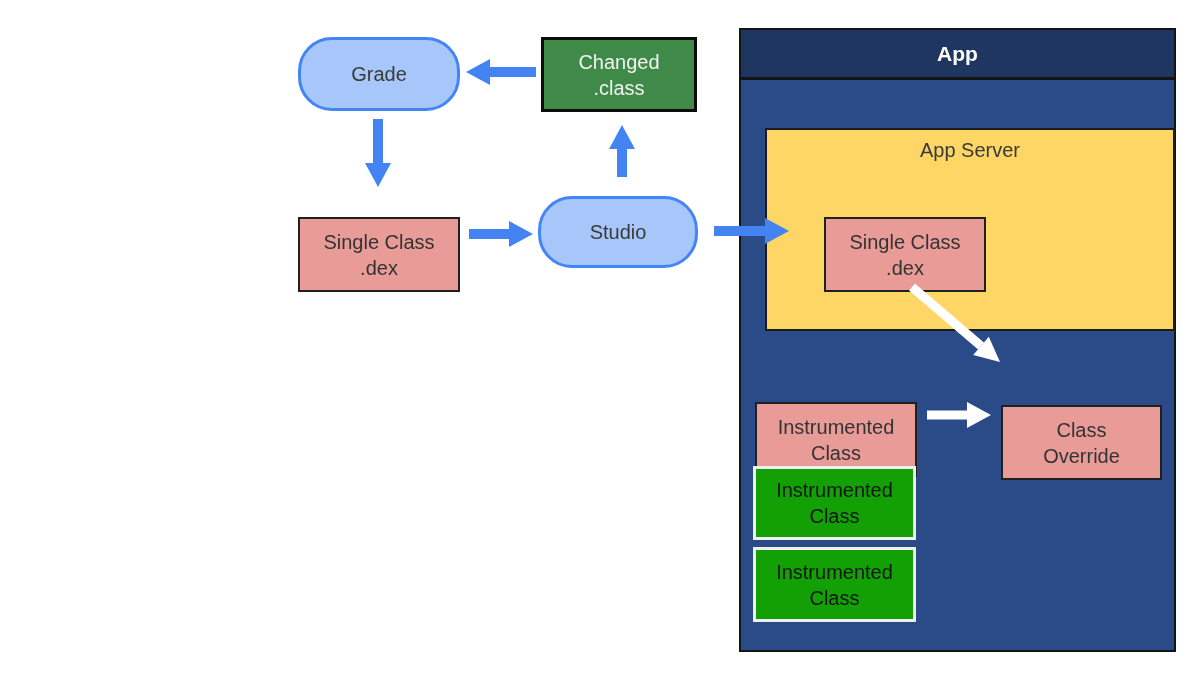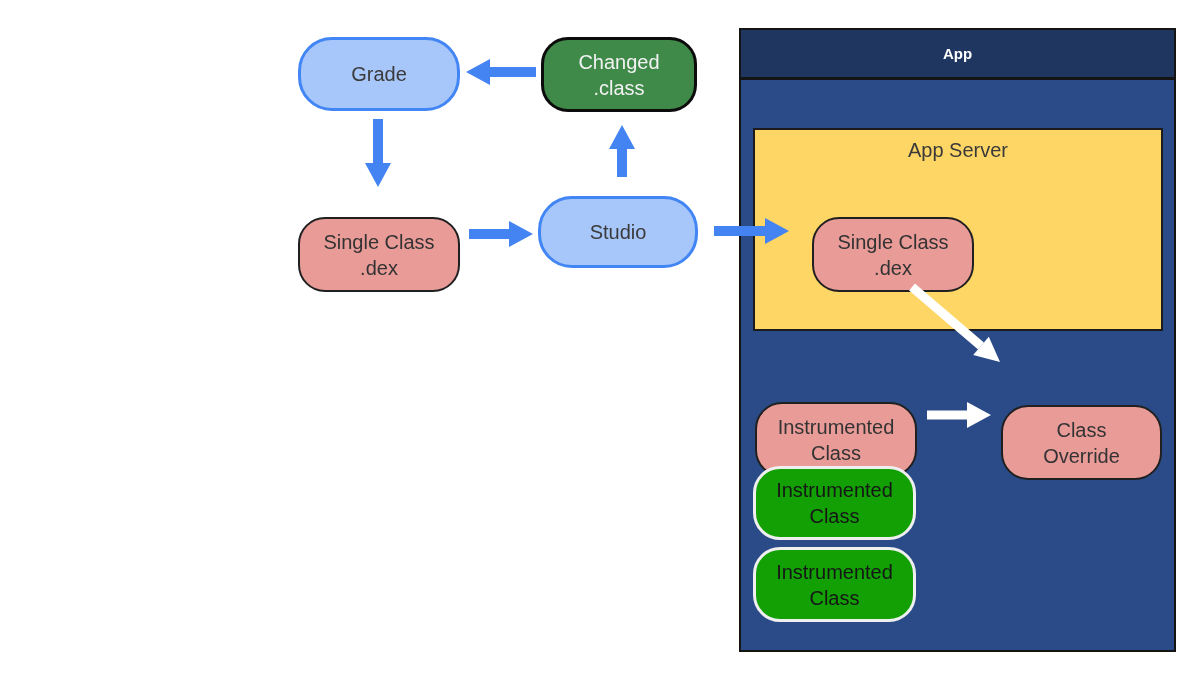--- a/index.html
+++ b/index.html
@@ -35,21 +35,20 @@
     position: absolute;
     box-sizing: border-box;
     display: flex;
     align-items: center;
     justify-content: center;
     text-align: center;
     white-space: pre-line;
     font-size: 20px;
     line-height: 1.3;
     color: var(--ink-dark);
-    border-radius: 27px;
   }
   .node-blue {
     background: var(--node-blue-fill);
     border: 3px solid var(--node-blue-border);
     border-radius: 34px;
   }
   .node-pink {
     background: var(--node-pink-fill);
     border: 2px solid var(--node-pink-border);
     color: #333333;
@@ -82,27 +81,27 @@
   .app-header {
     position: absolute;
     left: 0; top: 0; right: 0;
     height: 47px;
     background: var(--app-header-fill);
     border-bottom: 3px solid var(--app-border);
     display: flex;
     align-items: center;
     justify-content: center;
     color: #ffffff;
-    font-size: 15px;
+    font-size: 21px;
     font-weight: bold;
   }
   .app-server {
     position: absolute;
     box-sizing: border-box;
-    left: 12px; top: 98px;
+    left: 24px; top: 98px;
     width: 410px; height: 203px;
     background: var(--yellow-fill);
     border: 2px solid var(--yellow-border);
   }
   .app-server-title {
     position: absolute;
     left: 0; right: 0; top: 9px;
     text-align: center;
     font-size: 20px;
     color: var(--ink-dark);

